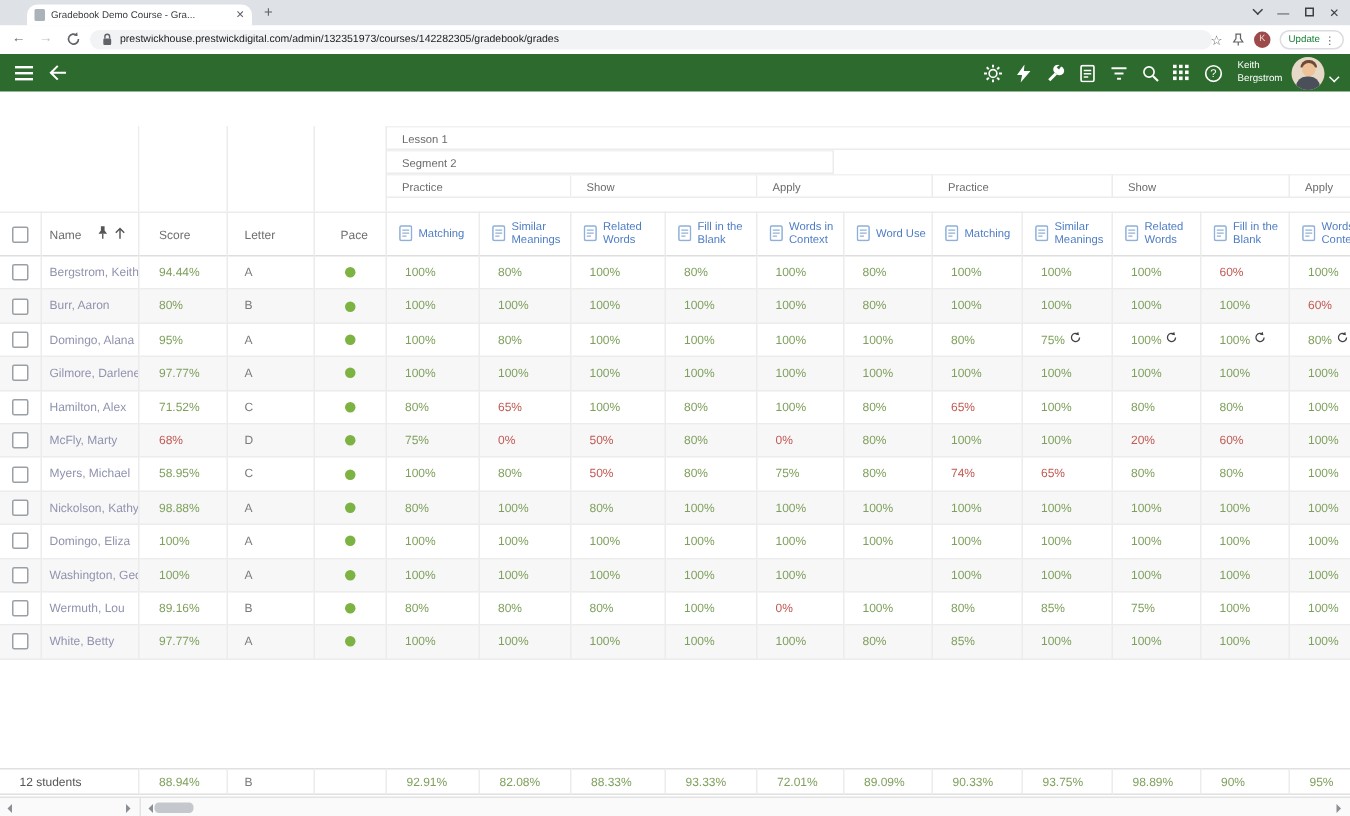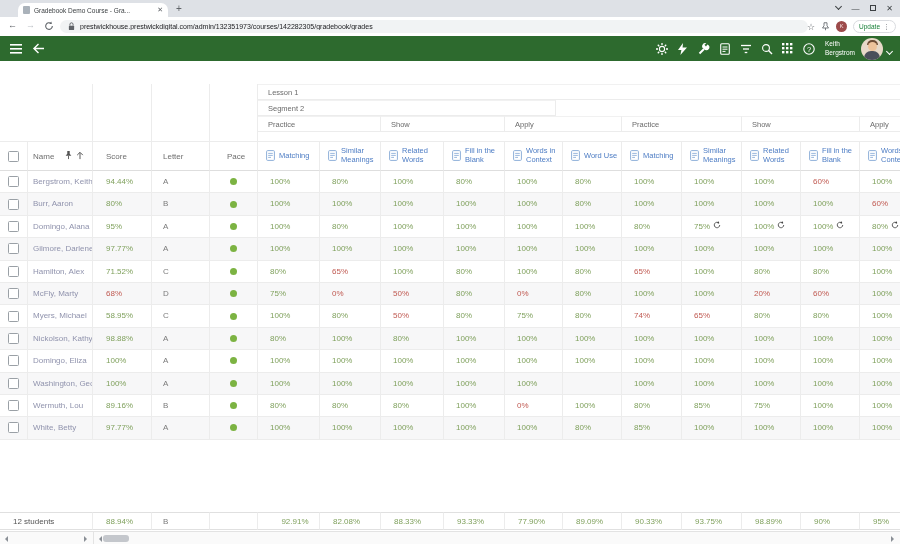--- a/index.html
+++ b/index.html
@@ -942,25 +942,25 @@
         <div class="c d-cell val" style="width: 60px;">
           <span>100%</span>
         </div>
       </div>
       <div class="spacer-block"></div>
       <div class="trow foot-row">
         <div class="c f-cell f-label" style="width: 93px;">12 students</div>
         <div class="c f-cell val-g" style="width: 59px;">88.94%</div>
         <div class="c f-cell letter" style="width: 58px;">B</div>
         <div class="c f-cell" style="width: 48px;"></div>
-        <div class="c f-cell val-g" style="width: 62px; text-align: center;">92.91%</div>
+        <div class="c f-cell val-g" style="width: 62px;">92.91%</div>
         <div class="c f-cell val-g" style="width: 61px;">82.08%</div>
         <div class="c f-cell val-g" style="width: 63px;">88.33%</div>
         <div class="c f-cell val-g" style="width: 61px;">93.33%</div>
-        <div class="c f-cell val-g" style="width: 58px;">77.90%</div>
+        <div class="c f-cell val-g" style="width: 58px;">72.01%</div>
         <div class="c f-cell val-g" style="width: 59px;">89.09%</div>
         <div class="c f-cell val-g" style="width: 60px;">90.33%</div>
         <div class="c f-cell val-g" style="width: 60px;">93.75%</div>
         <div class="c f-cell val-g" style="width: 59px;">98.89%</div>
         <div class="c f-cell val-g" style="width: 59px;">90%</div>
         <div class="c f-cell val-g" style="width: 60px;">95%</div>
       </div>
     </div>
 
   <div class="hscroll">

